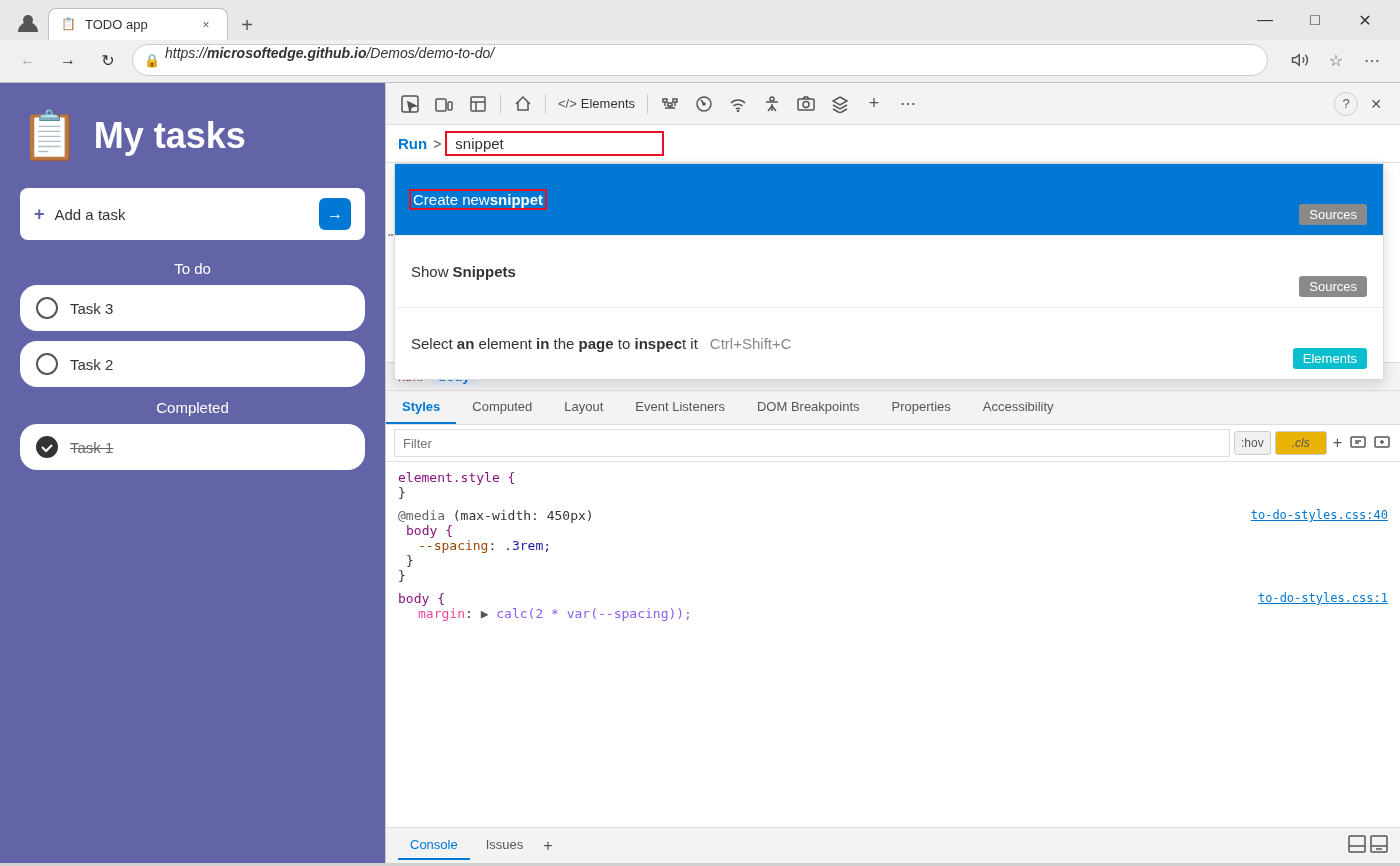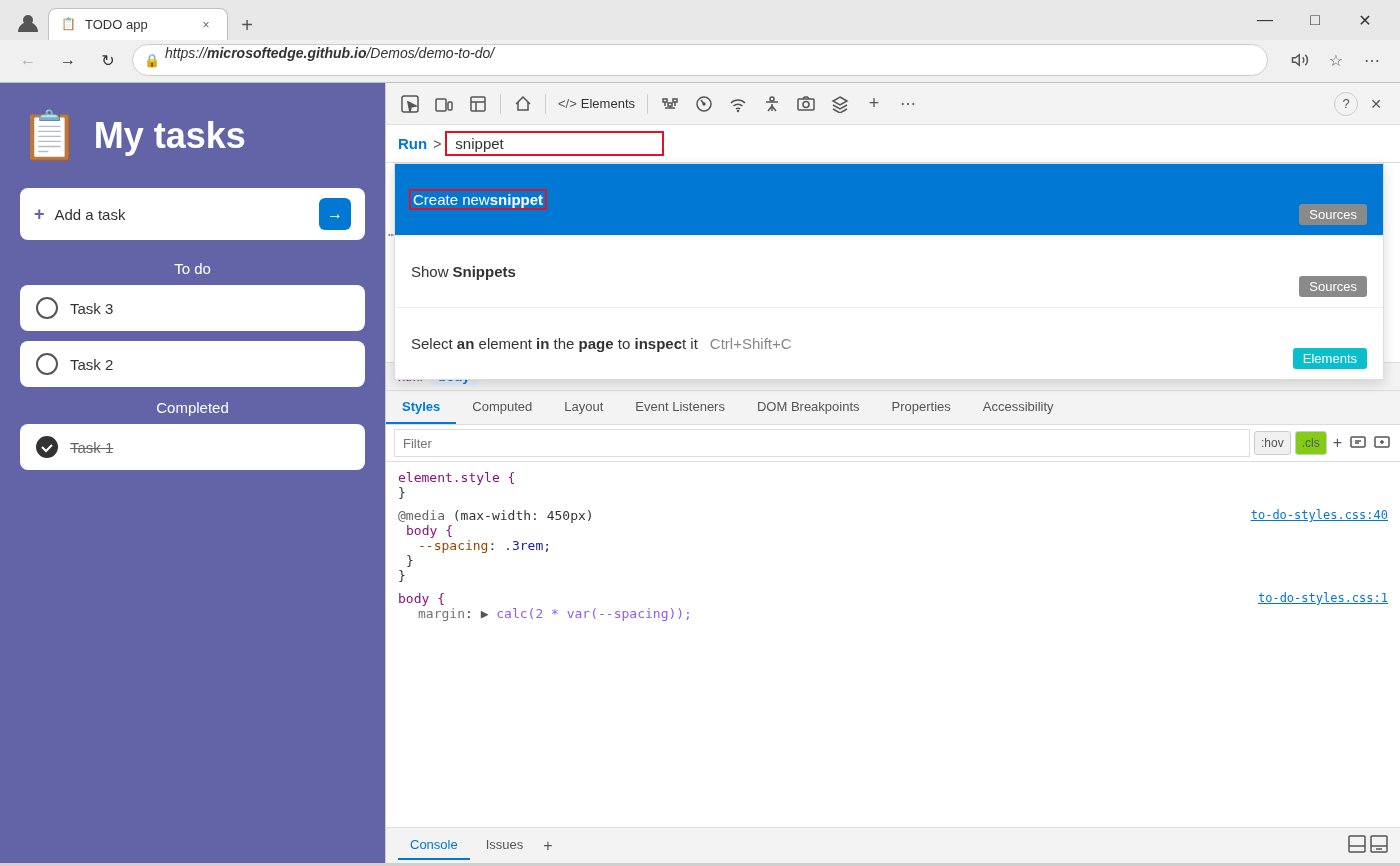--- a/index.html
+++ b/index.html
@@ -34,21 +34,21 @@
     
     .todo-app { width: 385px; background: #6264A7; padding: 24px 20px; flex-shrink: 0; overflow-y: auto; }
     .todo-header { display: flex; align-items: center; gap: 14px; margin-bottom: 24px; }
     .todo-icon { font-size: 48px; }
     .todo-title { font-size: 36px; font-weight: 800; color: white; }
     .add-task-bar { display: flex; align-items: center; background: white; border-radius: 8px; padding: 10px 14px; margin-bottom: 20px; cursor: pointer; }
     .add-task-plus { color: #6264A7; font-size: 18px; font-weight: bold; margin-right: 10px; }
     .add-task-label { flex: 1; color: #333; font-size: 15px; }
     .add-task-arrow { background: #0078d4; color: white; border-radius: 6px; width: 32px; height: 32px; display: flex; align-items: center; justify-content: center; font-size: 16px; }
     .section-label { color: white; text-align: center; font-size: 15px; margin: 12px 0 8px 0; }
-    .task-item { background: white; border-radius: 8px; padding: 12px 16px; margin-bottom: 10px; display: flex; align-items: center; gap: 12px; }
+    .task-item { background: white; border-radius: 17px; padding: 12px 16px; margin-bottom: 10px; display: flex; align-items: center; gap: 12px; }
     .task-checkbox { width: 22px; height: 22px; border: 2px solid #555; border-radius: 50%; flex-shrink: 0; display: flex; align-items: center; justify-content: center; }
     .task-checkbox.checked { background: #333; border-color: #333; }
     .task-label { font-size: 15px; color: #333; }
     .task-label.strikethrough { text-decoration: line-through; color: #666; }
 
     
     .devtools { flex: 1; background: white; display: flex; flex-direction: column; border-left: 1px solid #ccc; }
 
     
     .devtools-toolbar { display: flex; align-items: center; background: #f3f3f3; border-bottom: 1px solid #ddd; padding: 0 8px; height: 42px; gap: 2px; }
@@ -341,21 +341,21 @@
         <div class="styles-tab">Layout</div>
         <div class="styles-tab">Event Listeners</div>
         <div class="styles-tab">DOM Breakpoints</div>
         <div class="styles-tab">Properties</div>
         <div class="styles-tab">Accessibility</div>
       </div>
 
       <div style="display:flex;align-items:center;padding:4px 8px;border-bottom:1px solid #ddd;gap:4px;">
         <input type="text" style="flex: 1 1 0%; border: 1px solid rgb(221, 221, 221); padding: 4px 8px; font-size: 13px; color: #0369a1; outline: none; height: 28px;" placeholder="Filter">
         <span style="padding:2px 6px;font-size:12px;color:#555;border:1px solid #ccc;background:#f0f0f0;cursor:pointer;border-radius:3px;height:24px;display:flex;align-items:center;">:hov</span>
-        <span style="padding:2px 6px;font-size:12px;color:#555;border:1px solid #ccc;background:#84cc16;cursor:pointer;border-radius:3px;height:24px;display:flex;align-items:center;">.cls</span>
+        <span style="padding:2px 16px;font-size:12px;color:#555;border:1px solid #ccc;background:#eab308;cursor:pointer;border-radius:3px;height:24px;display:flex;align-items:center;font-style:italic;">.cls</span>
         <span style="font-size:16px;color:#555;cursor:pointer;padding:2px;">+</span>
         <span style="font-size:14px;color:#555;cursor:pointer;padding:2px;">
           <svg width="16" height="16" viewBox="0 0 16 16" fill="none" stroke="#555" stroke-width="1.5">
               <rect x="1" y="3" width="14" height="10" rx="1"></rect>
               <path d="M5 7h6M5 9h4"></path>
             </svg>
         </span>
         <span style="font-size:14px;color:#555;cursor:pointer;padding:2px;">
           <svg width="16" height="16" viewBox="0 0 16 16" fill="none" stroke="#555" stroke-width="1.5">
               <rect x="1" y="3" width="14" height="10" rx="1"></rect>
@@ -396,21 +396,21 @@
           </div>
         </div>
 
         <div class="css-rule">
           <span style="color:#0078d4;text-decoration:underline;cursor:pointer;float:right;font-size:12px;">to-do-styles.css:1</span>
           <div>
             <span style="color:#881280;">body {</span>
           </div>
           <div style="margin-left:20px;">
             <div>
-              <span style="color:#737373;">margin</span><span style="color:#333;">: </span>
+              <span style="color:#ec4899;">margin</span><span style="color:#333;">: </span>
               <span style="color:#555;">▶</span>
               <span style="color:#8b5cf6;"> calc(2 * var(--spacing));</span>
             </div>
           </div>
         </div>
       </div>
     </div>
 
     <div class="bottom-tabs" style="margin-top:auto;">
       <div class="bottom-tab active">Console</div>

